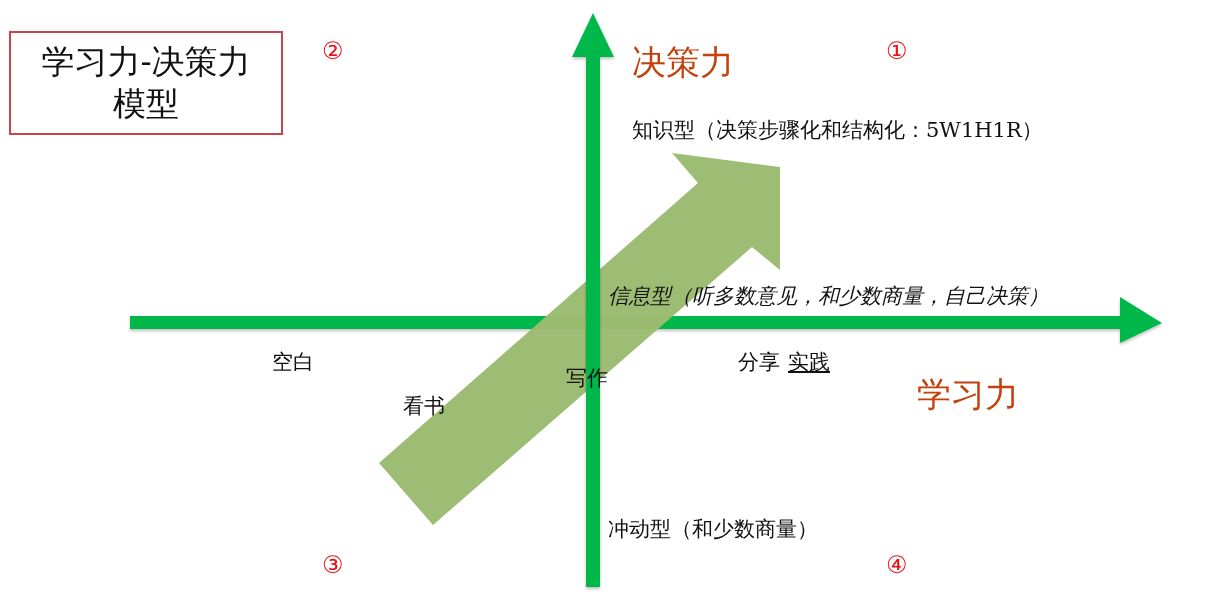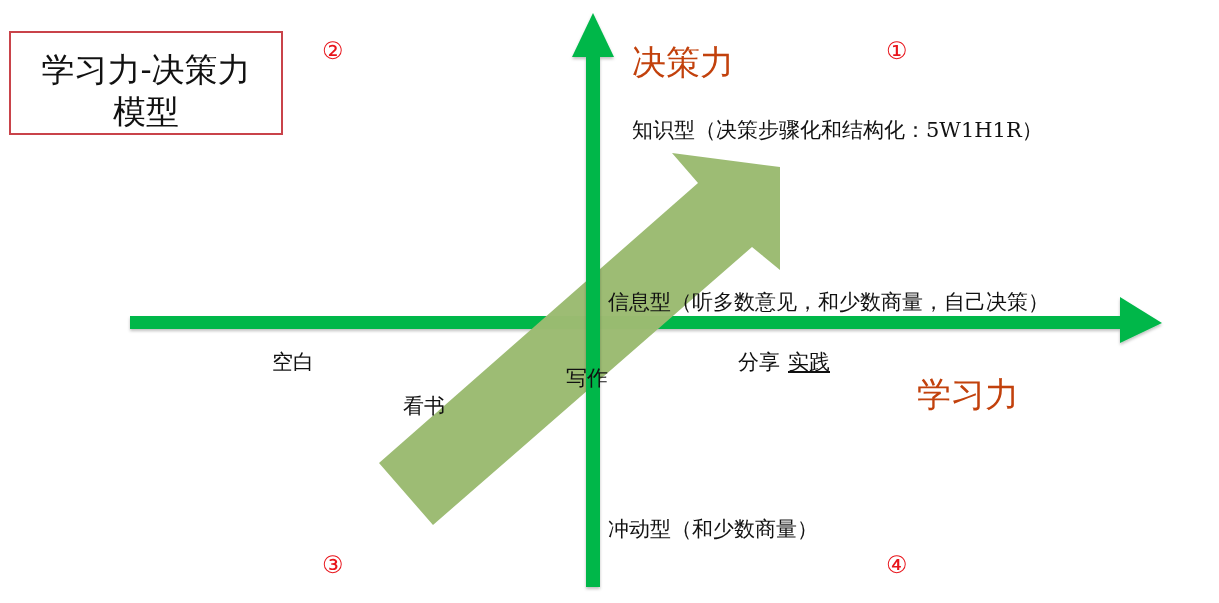--- a/index.html
+++ b/index.html
@@ -1,21 +1,21 @@
 <!DOCTYPE html>
 <html><head>
 <meta charset="utf-8">
 <style>
   html, body { margin:0; padding:0; background:#ffffff; }
   body { width:1219px; height:603px; position:relative; overflow:hidden;
          font-family: "DejaVu Serif", "Liberation Serif", serif; color:#111; }
   .abs { position:absolute; white-space:nowrap; }
   #title-box { position:absolute; left:9px; top:31px; width:274px; height:104px;
                border:2px solid #c9434a; box-sizing:border-box; background:#fff;
-               display:flex; flex-direction:column; align-items:center; justify-content:flex-end;
+               display:flex; flex-direction:column; align-items:center; justify-content:center;
                font-size:33px; line-height:42px; }
   .circ { color:#e8141b; font-size:24px; font-family:"DejaVu Sans", sans-serif; }
   .axis-title { font-family:"DejaVu Sans","Liberation Sans",sans-serif; font-size:34px; color:#c2410c; }
   .lbl { font-size:21px; color:#111; }
   svg.diagram { position:absolute; left:0; top:0; }
 </style>
 </head>
 <body>
 
 <svg class="diagram" width="1219" height="603" viewBox="0 0 1219 603">
@@ -45,20 +45,20 @@
 
 <div class="abs circ" style="left:322px; top:37px;">②</div>
 <div class="abs circ" style="left:886px; top:37px;">①</div>
 <div class="abs circ" style="left:322px; top:551px;">③</div>
 <div class="abs circ" style="left:886px; top:551px;">④</div>
 
 <div class="abs axis-title" style="left:632px; top:40px;">决策力</div>
 <div class="abs axis-title" style="left:917px; top:372px;">学习力</div>
 
 <div class="abs lbl" style="left:608px; top:116px;margin-left:24px;">知识型（决策步骤化和结构化：5W1H1R）</div>
-<div class="abs lbl" style="left:608px; top:288px;">信息型（听多数意见，和少数商量，自己决策）</div>
+<div class="abs lbl" style="left:608px; top:282px;font-style:italic;">信息型（听多数意见，和少数商量，自己决策）</div>
 <div class="abs lbl" style="left:608px; top:515px;">冲动型（和少数商量）</div>
 
 <div class="abs lbl" style="left:272px; top:348px;">空白</div>
 <div class="abs lbl" style="left:403px; top:348px;margin-top:44px;">看书</div>
 <div class="abs lbl" style="left:566px; top:364px;">写作</div>
 <div class="abs lbl" style="left:738px; top:348px;">分享</div>
 <div class="abs lbl" style="left:788px; top:348px;text-decoration:underline;">实践</div>
 
 </body></html>

